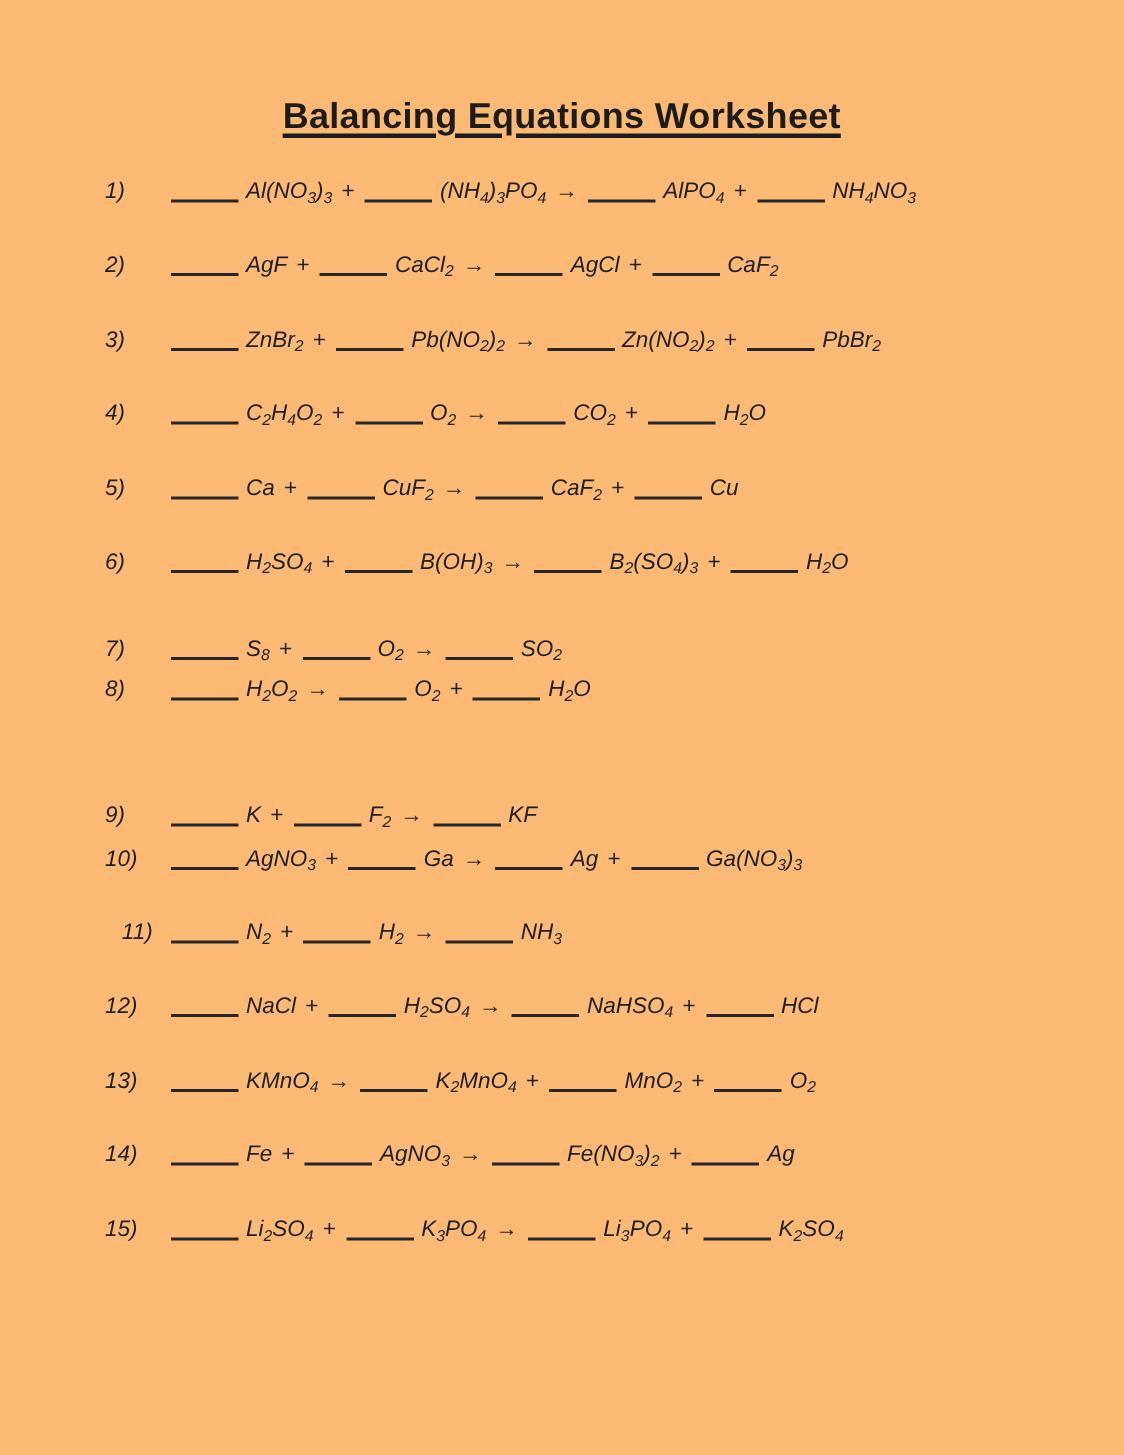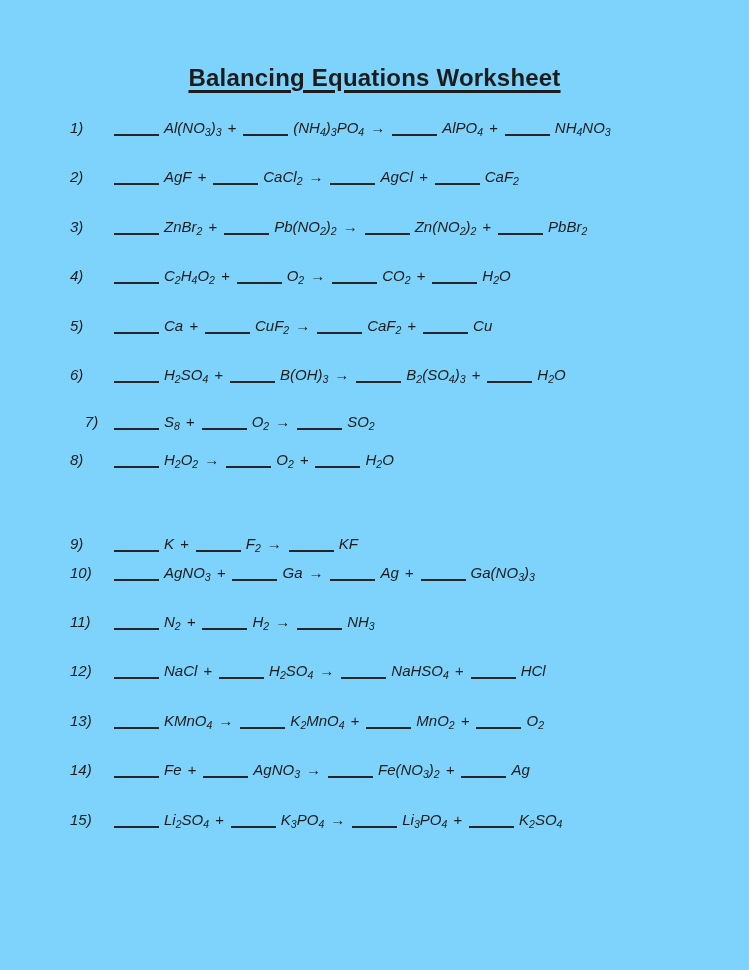--- a/index.html
+++ b/index.html
@@ -1,19 +1,19 @@
 <!DOCTYPE html>
 <html><head>
 <meta charset="utf-8">
 <style>
   html,body{margin:0;padding:0;background:#ffffff;}
   .page{
     position:relative;
     width:749px;height:970px;
-    background:#7dd3fc;
+    background:#fdba74;
     font-family:"Liberation Sans",sans-serif;
     color:#1c1c1c;
     overflow:hidden;
   }
   .title{
     position:absolute;
     top:64px;left:0;width:100%;
     text-align:center;
     font-size:24px;
     font-weight:700;
@@ -59,23 +59,23 @@
   <div class="title">
     <span class="underlined">Balancing Equations Worksheet</span>
   </div>
   <div id="equations">
       <div class="row" style="top: 118px;"><span class="num">1)</span><span class="blank"></span><span class="formula">Al(NO<sub>3</sub>)<sub>3</sub></span><span class="op">+</span><span class="blank"></span><span class="formula">(NH<sub>4</sub>)<sub>3</sub>PO<sub>4</sub></span><span class="op">→</span><span class="blank"></span><span class="formula">AlPO<sub>4</sub></span><span class="op">+</span><span class="blank"></span><span class="formula">NH<sub>4</sub>NO<sub>3</sub></span></div>
       <div class="row" style="top: 167.4px;"><span class="num">2)</span><span class="blank"></span><span class="formula">AgF</span><span class="op">+</span><span class="blank"></span><span class="formula">CaCl<sub>2</sub></span><span class="op">→</span><span class="blank"></span><span class="formula">AgCl</span><span class="op">+</span><span class="blank"></span><span class="formula">CaF<sub>2</sub></span></div>
       <div class="row" style="top: 216.8px;"><span class="num">3)</span><span class="blank"></span><span class="formula">ZnBr<sub>2</sub></span><span class="op">+</span><span class="blank"></span><span class="formula">Pb(NO<sub>2</sub>)<sub>2</sub></span><span class="op">→</span><span class="blank"></span><span class="formula">Zn(NO<sub>2</sub>)<sub>2</sub></span><span class="op">+</span><span class="blank"></span><span class="formula">PbBr<sub>2</sub></span></div>
       <div class="row" style="top: 266.2px;"><span class="num">4)</span><span class="blank"></span><span class="formula">C<sub>2</sub>H<sub>4</sub>O<sub>2</sub></span><span class="op">+</span><span class="blank"></span><span class="formula">O<sub>2</sub></span><span class="op">→</span><span class="blank"></span><span class="formula">CO<sub>2</sub></span><span class="op">+</span><span class="blank"></span><span class="formula">H<sub>2</sub>O</span></div>
       <div class="row" style="top: 315.6px;"><span class="num">5)</span><span class="blank"></span><span class="formula">Ca</span><span class="op">+</span><span class="blank"></span><span class="formula">CuF<sub>2</sub></span><span class="op">→</span><span class="blank"></span><span class="formula">CaF<sub>2</sub></span><span class="op">+</span><span class="blank"></span><span class="formula">Cu</span></div>
       <div class="row" style="top: 365px;"><span class="num">6)</span><span class="blank"></span><span class="formula">H<sub>2</sub>SO<sub>4</sub></span><span class="op">+</span><span class="blank"></span><span class="formula">B(OH)<sub>3</sub></span><span class="op">→</span><span class="blank"></span><span class="formula">B<sub>2</sub>(SO<sub>4</sub>)<sub>3</sub></span><span class="op">+</span><span class="blank"></span><span class="formula">H<sub>2</sub>O</span></div>
-      <div class="row" style="top: 412px; text-align: center;"><span class="num">7)</span><span class="blank"></span><span class="formula">S<sub>8</sub></span><span class="op">+</span><span class="blank"></span><span class="formula">O<sub>2</sub></span><span class="op">→</span><span class="blank"></span><span class="formula">SO<sub>2</sub></span></div>
+      <div class="row" style="top: 423px;"><span class="num">7)</span><span class="blank"></span><span class="formula">S<sub>8</sub></span><span class="op">+</span><span class="blank"></span><span class="formula">O<sub>2</sub></span><span class="op">→</span><span class="blank"></span><span class="formula">SO<sub>2</sub></span></div>
       <div class="row" style="top: 450px;"><span class="num">8)</span><span class="blank"></span><span class="formula">H<sub>2</sub>O<sub>2</sub></span><span class="op">→</span><span class="blank"></span><span class="formula">O<sub>2</sub></span><span class="op">+</span><span class="blank"></span><span class="formula">H<sub>2</sub>O</span></div>
       <div class="row" style="top: 534px;"><span class="num">9)</span><span class="blank"></span><span class="formula">K</span><span class="op">+</span><span class="blank"></span><span class="formula">F<sub>2</sub></span><span class="op">→</span><span class="blank"></span><span class="formula">KF</span></div>
       <div class="row" style="top: 562.6px;"><span class="num">10)</span><span class="blank"></span><span class="formula">AgNO<sub>3</sub></span><span class="op">+</span><span class="blank"></span><span class="formula">Ga</span><span class="op">→</span><span class="blank"></span><span class="formula">Ag</span><span class="op">+</span><span class="blank"></span><span class="formula">Ga(NO<sub>3</sub>)<sub>3</sub></span></div>
-      <div class="row" style="top: 612px;"><span class="num">11)</span><span class="blank"></span><span class="formula">N<sub>2</sub></span><span class="op">+</span><span class="blank"></span><span class="formula">H<sub>2</sub></span><span class="op">→</span><span class="blank"></span><span class="formula">NH<sub>3</sub></span></div>
+      <div class="row" style="top: 612px; text-align: center;"><span class="num">11)</span><span class="blank"></span><span class="formula">N<sub>2</sub></span><span class="op">+</span><span class="blank"></span><span class="formula">H<sub>2</sub></span><span class="op">→</span><span class="blank"></span><span class="formula">NH<sub>3</sub></span></div>
       <div class="row" style="top: 661.4px;"><span class="num">12)</span><span class="blank"></span><span class="formula">NaCl</span><span class="op">+</span><span class="blank"></span><span class="formula">H<sub>2</sub>SO<sub>4</sub></span><span class="op">→</span><span class="blank"></span><span class="formula">NaHSO<sub>4</sub></span><span class="op">+</span><span class="blank"></span><span class="formula">HCl</span></div>
       <div class="row" style="top: 710.8px;"><span class="num">13)</span><span class="blank"></span><span class="formula">KMnO<sub>4</sub></span><span class="op">→</span><span class="blank"></span><span class="formula">K<sub>2</sub>MnO<sub>4</sub></span><span class="op">+</span><span class="blank"></span><span class="formula">MnO<sub>2</sub></span><span class="op">+</span><span class="blank"></span><span class="formula">O<sub>2</sub></span></div>
       <div class="row" style="top: 760.2px;"><span class="num">14)</span><span class="blank"></span><span class="formula">Fe</span><span class="op">+</span><span class="blank"></span><span class="formula">AgNO<sub>3</sub></span><span class="op">→</span><span class="blank"></span><span class="formula">Fe(NO<sub>3</sub>)<sub>2</sub></span><span class="op">+</span><span class="blank"></span><span class="formula">Ag</span></div>
       <div class="row" style="top: 809.6px;"><span class="num">15)</span><span class="blank"></span><span class="formula">Li<sub>2</sub>SO<sub>4</sub></span><span class="op">+</span><span class="blank"></span><span class="formula">K<sub>3</sub>PO<sub>4</sub></span><span class="op">→</span><span class="blank"></span><span class="formula">Li<sub>3</sub>PO<sub>4</sub></span><span class="op">+</span><span class="blank"></span><span class="formula">K<sub>2</sub>SO<sub>4</sub></span></div>
     </div>
 </div>
 
 </body></html>

